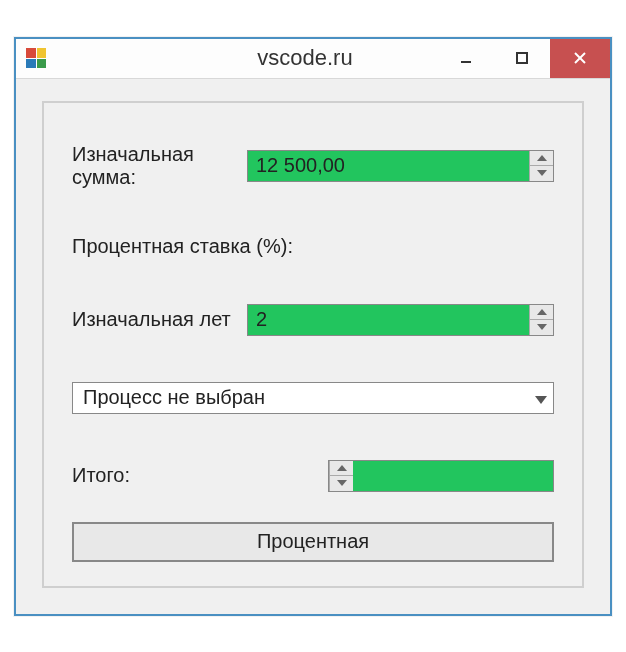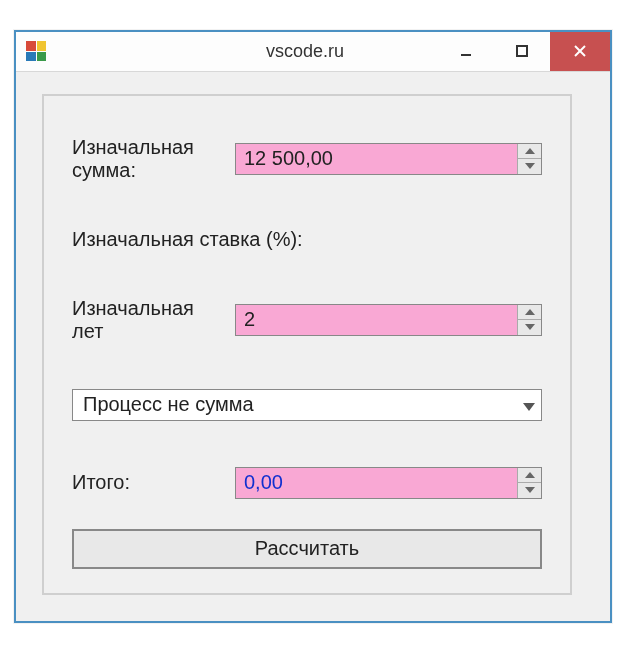--- a/index.html
+++ b/index.html
@@ -38,21 +38,21 @@
     gap: 1px;
   }
   .sys-icon .q1 { background:#d84a3a; }
   .sys-icon .q2 { background:#f0c430; }
   .sys-icon .q3 { background:#2a7ab8; }
   .sys-icon .q4 { background:#3a9a4a; }
   .title-text {
     position: absolute;
     left: 0; right: 16px;
     text-align: center;
-    font-size: 18px;
+    font-size: 22px;
     color: #333;
     pointer-events: none;
   }
   .win-controls {
     margin-left: auto;
     display: flex;
     height: 100%;
   }
   .win-btn {
     width: 56px;
@@ -62,21 +62,21 @@
     justify-content: center;
     color: #555;
   }
   .win-btn.close {
     background: #c75050;
     color: #fff;
     width: 60px;
   }
   .win-btn svg { display:block; }
   .client {
-    padding: 22px 38px 26px 26px;
+    padding: 22px 26px 26px 26px;
   }
   .panel {
     border: 2px solid #cfcfcf;
     background: #f0f0f0;
     padding: 40px 28px 24px 28px;
   }
   .form-row {
     display: flex;
     align-items: center;
     margin-bottom: 46px;
@@ -88,21 +88,21 @@
     color: #222;
   }
   .field-wrap {
     flex: 1;
     display: flex;
   }
   .numeric {
     flex: 1;
     display: flex;
     border: 1px solid #888;
-    background: #f9a8d4;
+    background: #22c55e;
     height: 32px;
     margin-left: 16px;
   }
   .numeric input {
     flex: 1;
     border: none;
     padding: 0 8px;
     font-size: 20px;
     font-family: inherit;
     outline: none;
@@ -203,21 +203,21 @@
                   <svg>
                     <polygon points="0,0 10,0 5,6" fill="#666"></polygon>
                   </svg>
                 </div>
             </div>
           </div>
         </div>
       </div>
 
       <div class="form-row">
-        <div class="form-label">Изначальная ставка (%):</div>
+        <div class="form-label">Процентная ставка (%):</div>
       </div>
 
       <div class="form-row">
         <div class="form-label">Изначальная лет</div>
         <div class="field-wrap">
           <div class="numeric">
             <input type="text" value="2" style="">
             <div class="spin">
               <div class="spin-btn">
                   <svg>
@@ -230,46 +230,45 @@
                   </svg>
                 </div>
             </div>
           </div>
         </div>
       </div>
 
       <div class="form-row">
         <div class="field-wrap">
           <div class="combo">
-            <span>Процесс не сумма</span>
+            <span>Процесс не выбран</span>
             <span class="chev"><svg>
                   <polygon points="0,0 12,0 6,8" fill="#555"></polygon>
                 </svg></span>
           </div>
         </div>
       </div>
 
       <div class="form-row last-input">
         <div class="form-label">Итого:</div>
         <div class="field-wrap">
           <div class="numeric">
-            <input type="text" class="result" value="0,00" style="">
             <div class="spin">
               <div class="spin-btn">
                   <svg>
                     <polygon points="0,6 10,6 5,0" fill="#666"></polygon>
                   </svg>
                 </div>
               <div class="spin-btn">
                   <svg>
                     <polygon points="0,0 10,0 5,6" fill="#666"></polygon>
                   </svg>
                 </div>
             </div>
           </div>
         </div>
       </div>
 
-      <button class="calc-btn">Рассчитать</button>
+      <button class="calc-btn">Процентная</button>
 
     </div>
   </div>
 </div>
 
 </body></html>

